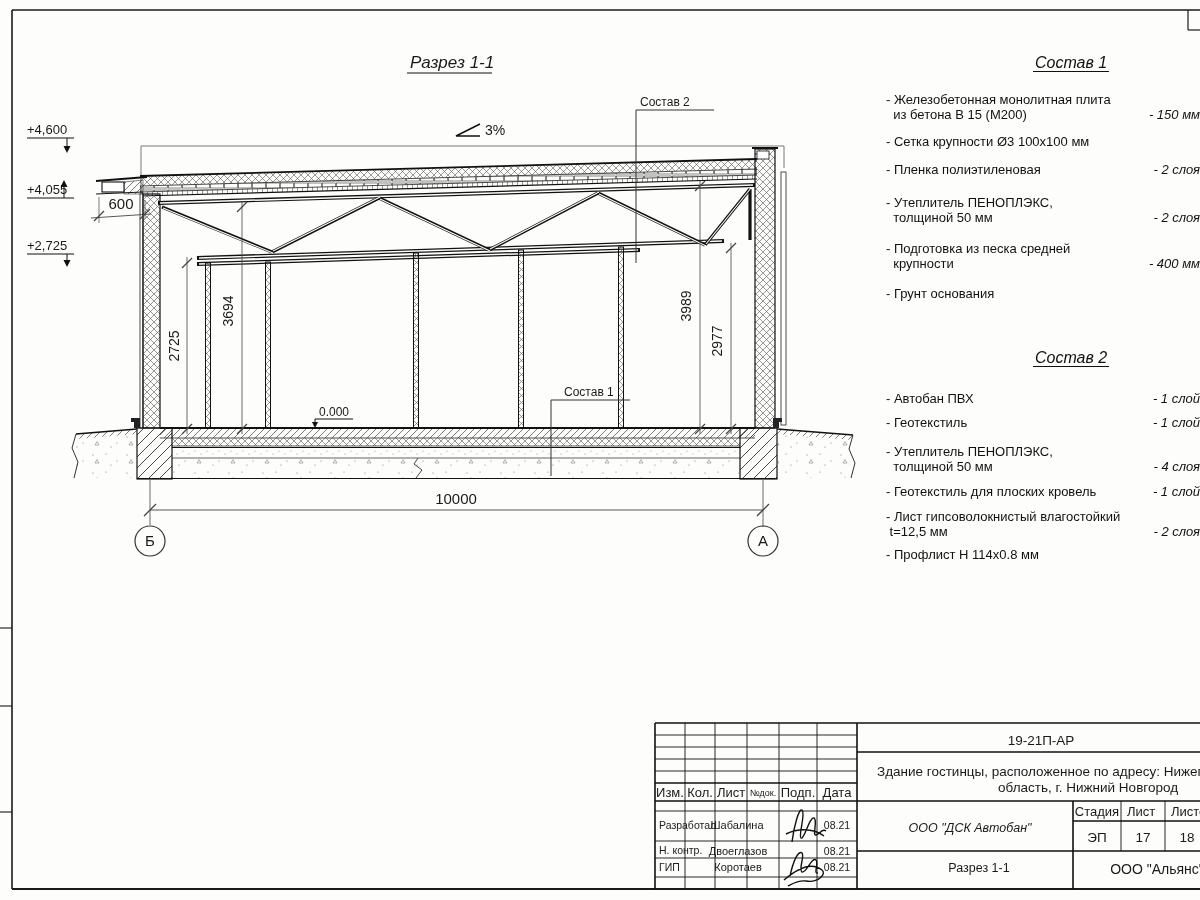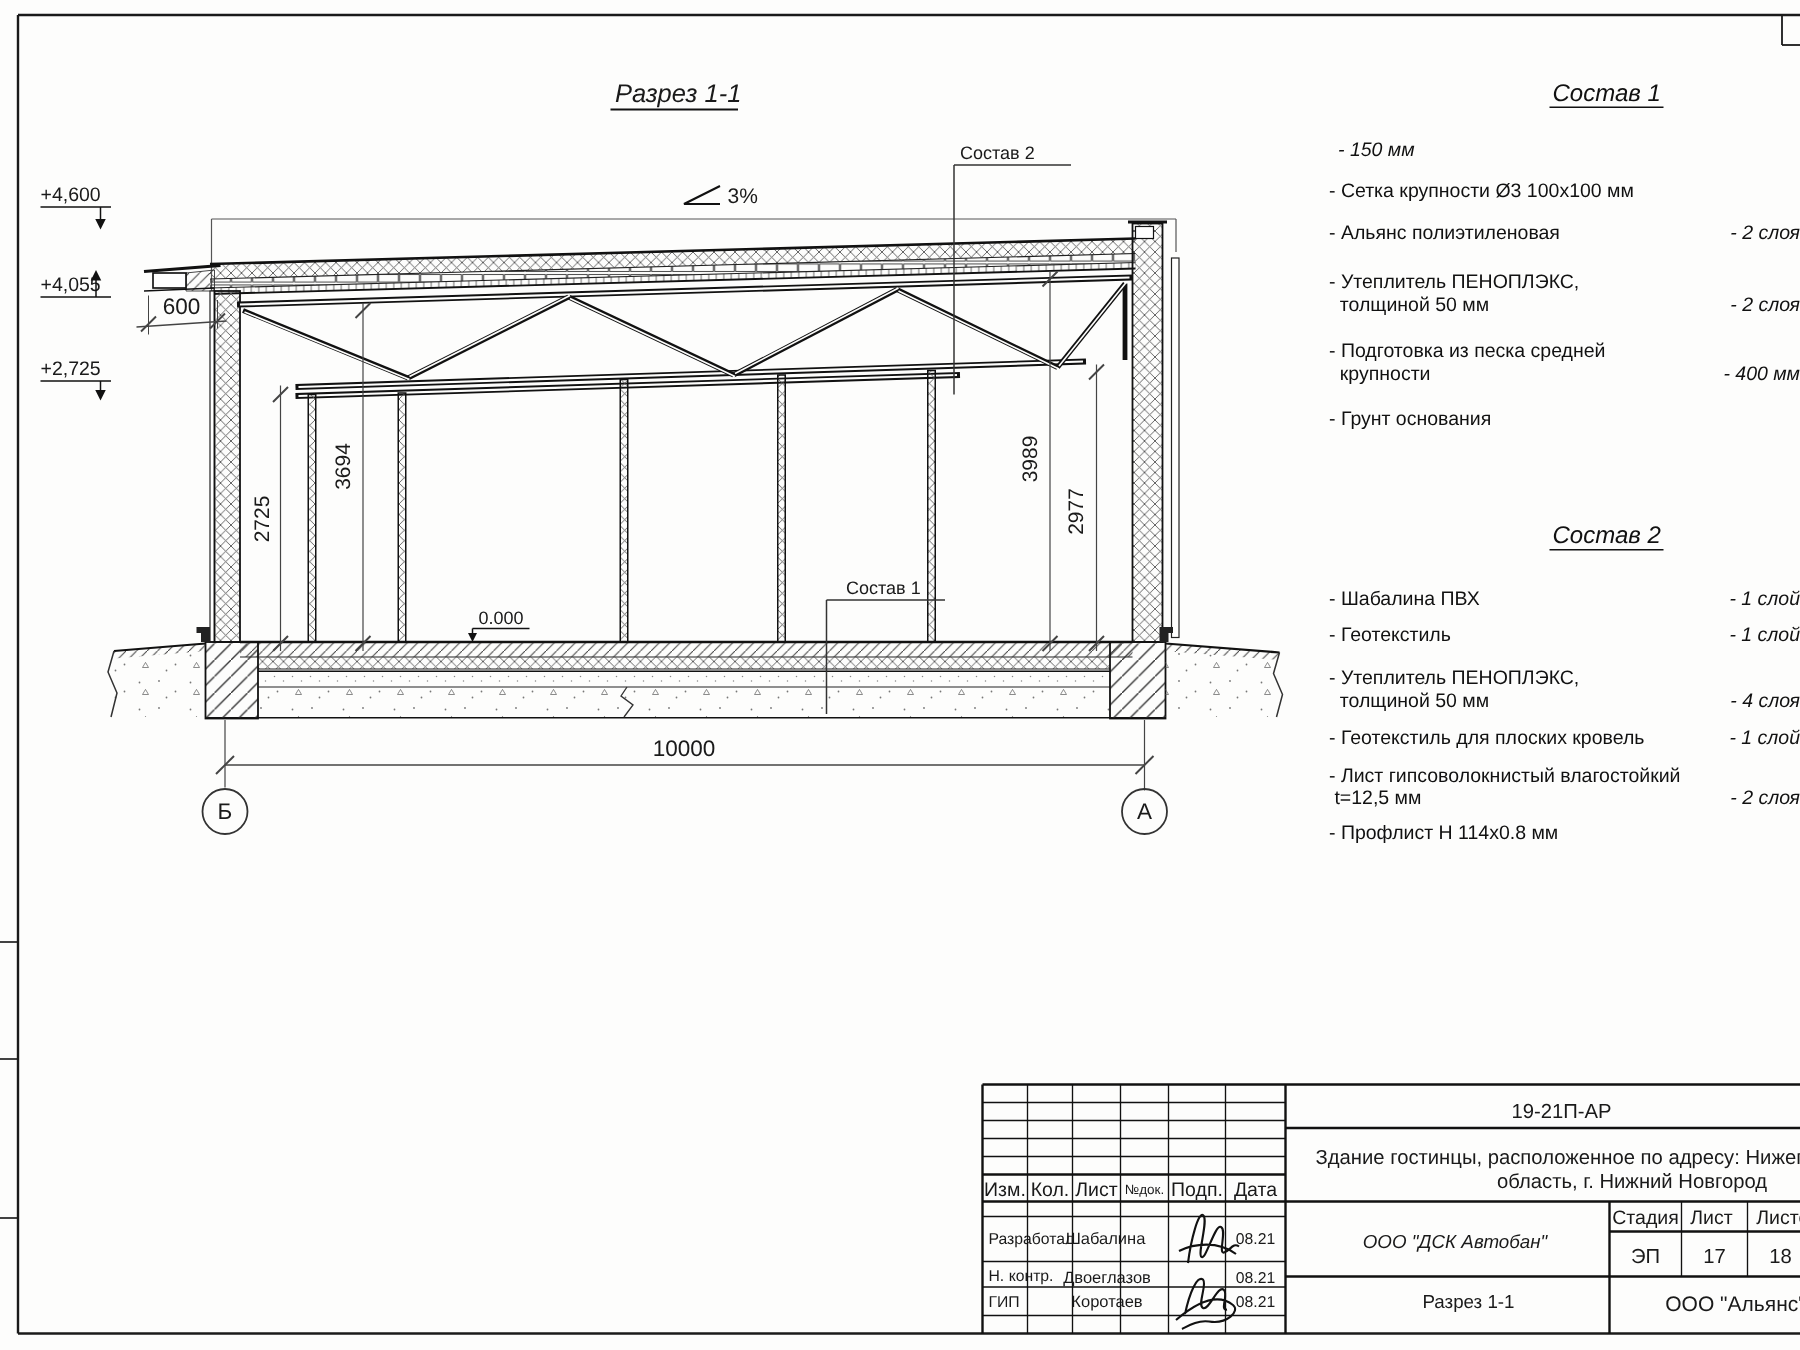--- a/index.html
+++ b/index.html
@@ -340,28 +340,30 @@
       <text x="1187" y="842" font-size="13.5" text-anchor="middle">18</text>
       <text x="979" y="872" font-size="12.5" text-anchor="middle">Разрез 1-1</text>
       <text x="1157" y="874" font-size="14" text-anchor="middle">ООО "Альянс"</text>
     </g>
   </g>
 </svg>
 
 <div id="sostav1-list" class="tv-list">
   <div class="tv-hdr">Состав 1</div>
   <div class="tv-item m20">
+    <div class="tv-name">- Железобетонная  монолитная плита
+&nbsp;&nbsp;из бетона В 15 (М200)</div>
     <div class="tv-val">- 150 мм</div>
   </div>
   <div class="tv-item m12">
     <div class="tv-name">- Сетка крупности Ø3 100х100 мм</div>
     <div class="tv-val"></div>
   </div>
   <div class="tv-item m13">
-    <div class="tv-name">- Альянс полиэтиленовая</div>
+    <div class="tv-name">- Пленка полиэтиленовая</div>
     <div class="tv-val">-  2 слоя</div>
   </div>
   <div class="tv-item m18">
     <div class="tv-name">- Утеплитель ПЕНОПЛЭКС,
 &nbsp;&nbsp;толщиной 50 мм</div>
     <div class="tv-val">- 2 слоя</div>
   </div>
   <div class="tv-item m16">
     <div class="tv-name">- Подготовка из песка средней
 &nbsp;&nbsp;крупности</div>
@@ -369,21 +371,21 @@
   </div>
   <div class="tv-item m15">
     <div class="tv-name">- Грунт основания</div>
     <div class="tv-val"></div>
   </div>
 </div>
 
 <div id="sostav2-list" class="tv-list pr14">
   <div class="tv-hdr">Состав 2</div>
   <div class="tv-item m24">
-    <div class="tv-name">- Шабалина ПВХ</div>
+    <div class="tv-name">- Автобан ПВХ</div>
     <div class="tv-val">- 1 слой</div>
   </div>
   <div class="tv-item m9">
     <div class="tv-name">- Геотекстиль</div>
     <div class="tv-val">- 1 слой</div>
   </div>
   <div class="tv-item m14">
     <div class="tv-name">- Утеплитель ПЕНОПЛЭКС,
 &nbsp;&nbsp;толщиной 50 мм</div>
     <div class="tv-val">- 4 слоя</div>

